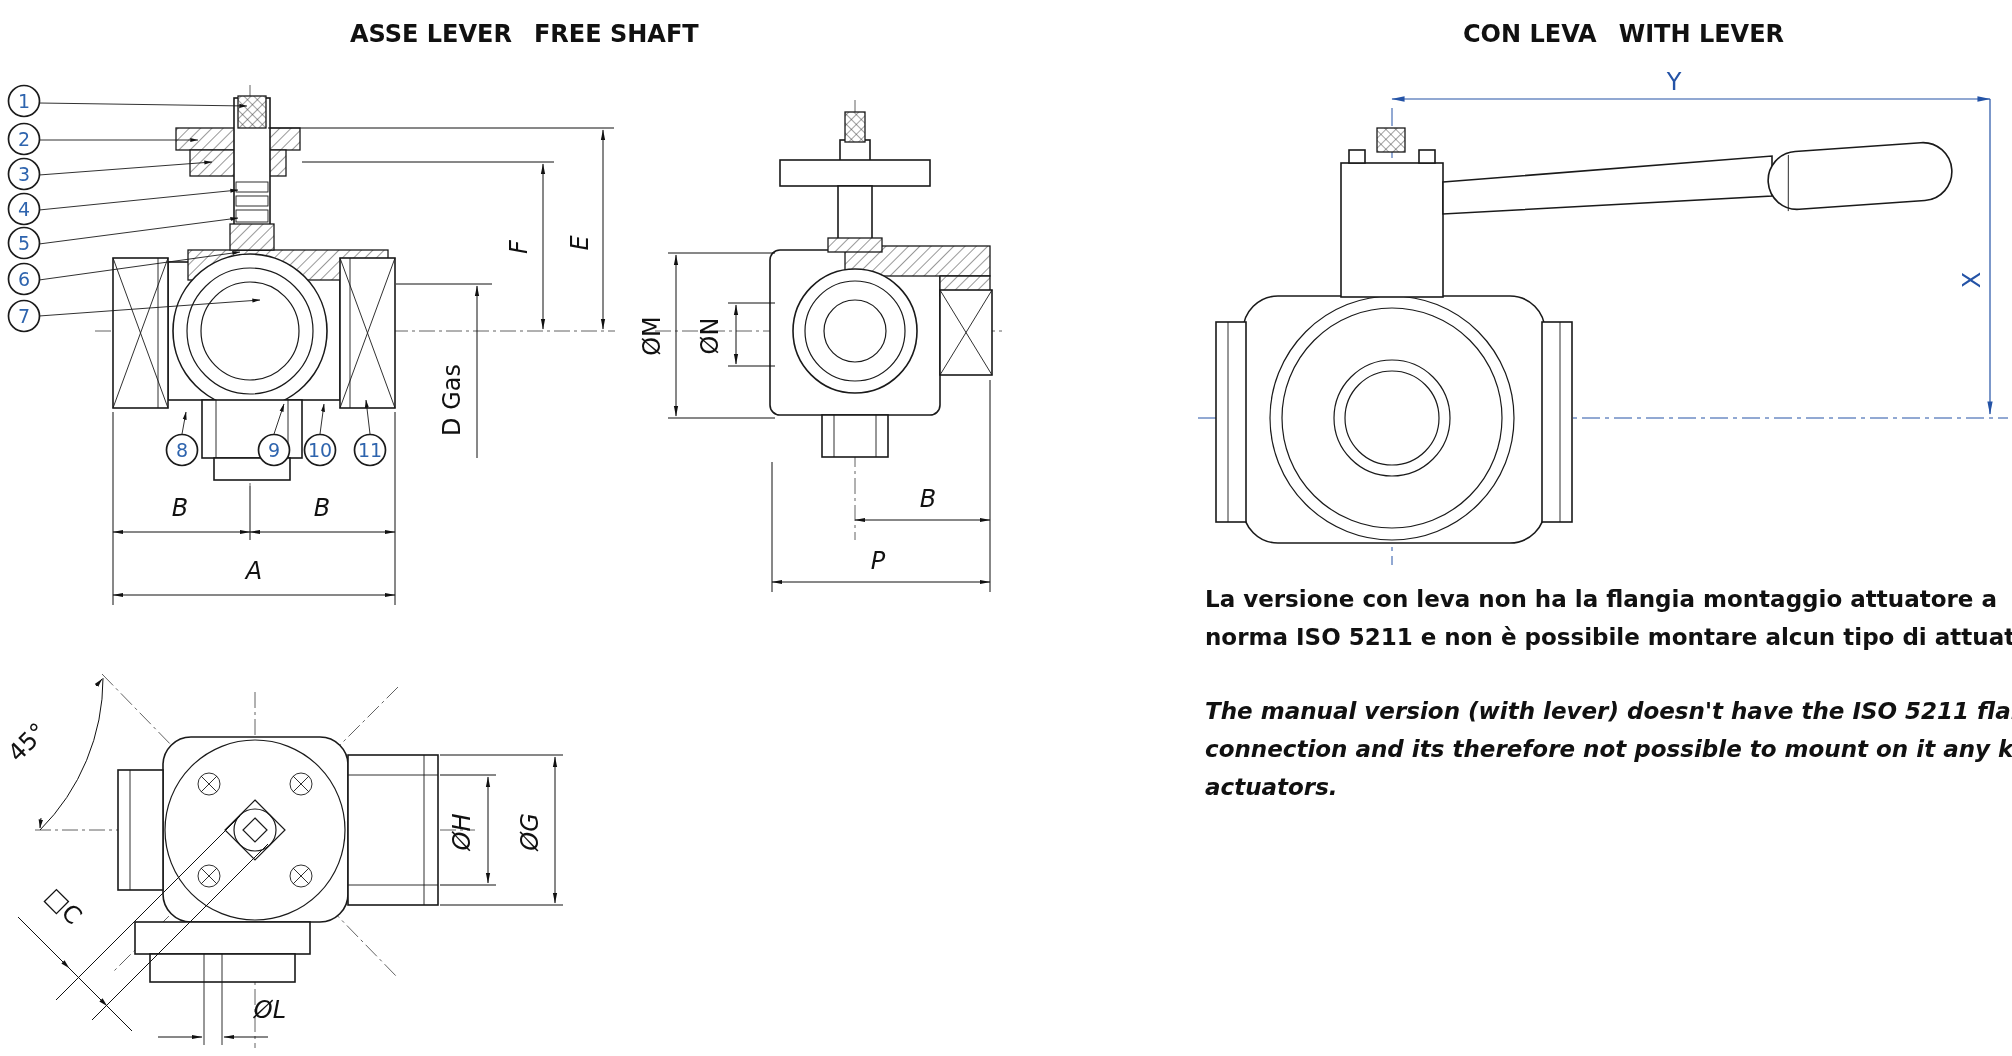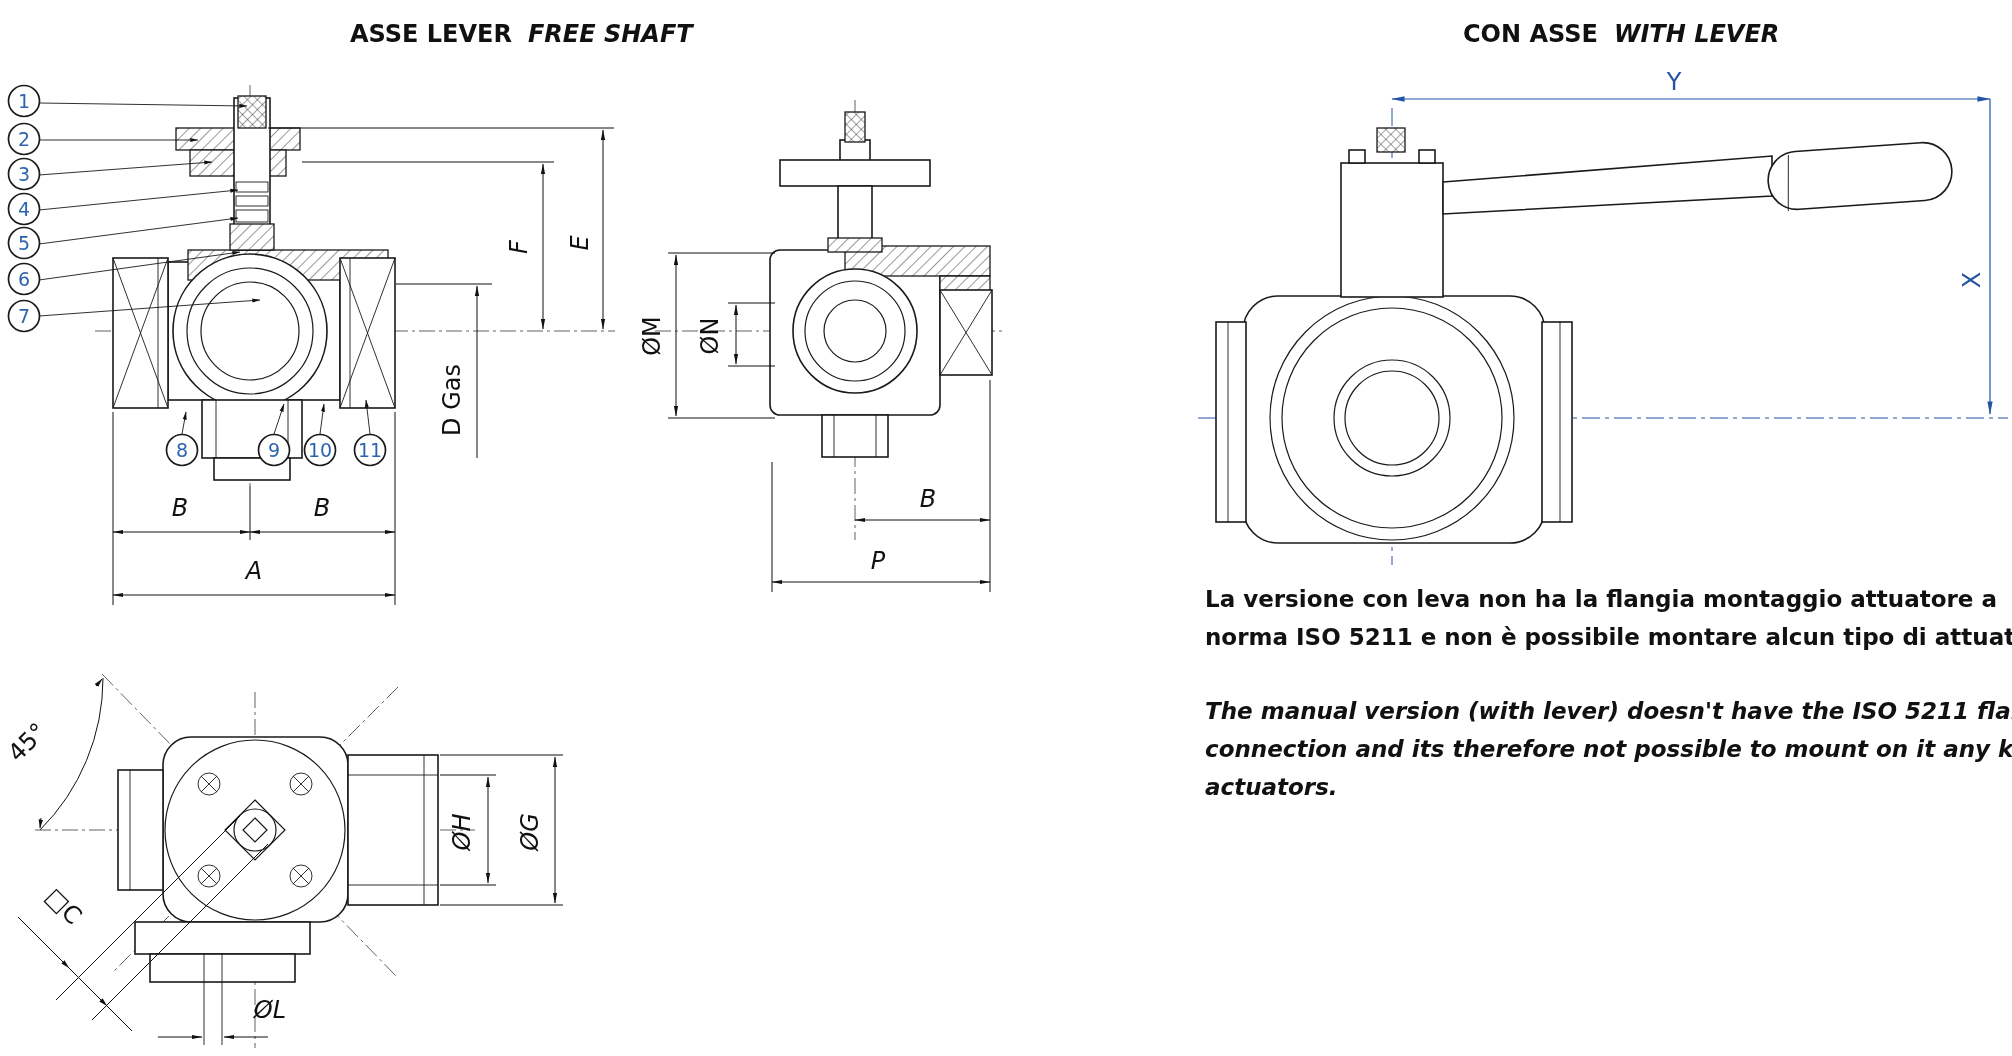--- a/index.html
+++ b/index.html
@@ -1,21 +1,21 @@
 <!DOCTYPE html>
 <html><head>
 <meta charset="utf-8">
 <style>
   html,body{margin:0;padding:0;background:#ffffff;}
   #stage{position:relative;width:2012px;height:1056px;background:#fff;overflow:hidden;
          font-family:"DejaVu Sans",sans-serif;}
   #drawing{position:absolute;left:0;top:0;}
 
   .title{position:absolute;font-size:24px;font-weight:bold;color:#111;white-space:nowrap;}
-  .title .sec{font-style:italic;margin-left:16px;text-align:right;}
+  .title .sec{margin-left:22px;text-align:right;}
 
   .note{position:absolute;font-size:23px;font-weight:bold;color:#111;line-height:38px;white-space:nowrap;}
   .note.en{font-style:italic;}
 
   
   .ol   {fill:#fff;stroke:#1a1a1a;stroke-width:1.6;}
   .ol2  {fill:none;stroke:#1a1a1a;stroke-width:1.2;}
   .thin {fill:none;stroke:#1a1a1a;stroke-width:0.9;}
   .hat  {fill:url(#hatch);stroke:#1a1a1a;stroke-width:1.3;}
   .xhat {fill:url(#xhatch);stroke:#1a1a1a;stroke-width:1.3;}
@@ -381,21 +381,21 @@
         <line class="bdim" x1="1990" y1="99" x2="1990" y2="414" marker-end="url(#abl)"></line>
         <text class="dimlab blu" x="1980" y="280" text-anchor="middle" transform="rotate(-90 1980 280)">X</text>
       </g>
     </g>
   </svg>
 
   <div class="title" style="left:350px;top:20px">
     <span>ASSE LEVER</span><span class="sec">FREE SHAFT</span>
   </div>
   <div class="title" style="left:1463px;top:20px">
-    <span>CON ASSE</span><span class="sec">WITH LEVER</span>
+    <span>CON LEVA</span><span class="sec">WITH LEVER</span>
   </div>
 
   <div class="note" style="left:1205px;top:580px">
     <div>La versione con leva non ha la flangia montaggio attuatore a</div>
     <div>norma ISO 5211 e non è possibile montare alcun tipo di attuatore.</div>
   </div>
   <div class="note en" style="left:1205px;top:692px">
     <div>The manual version (with lever) doesn't have the ISO 5211 flange</div>
     <div>connection and its therefore not possible to mount on it any kind of</div>
     <div>actuators.</div>

